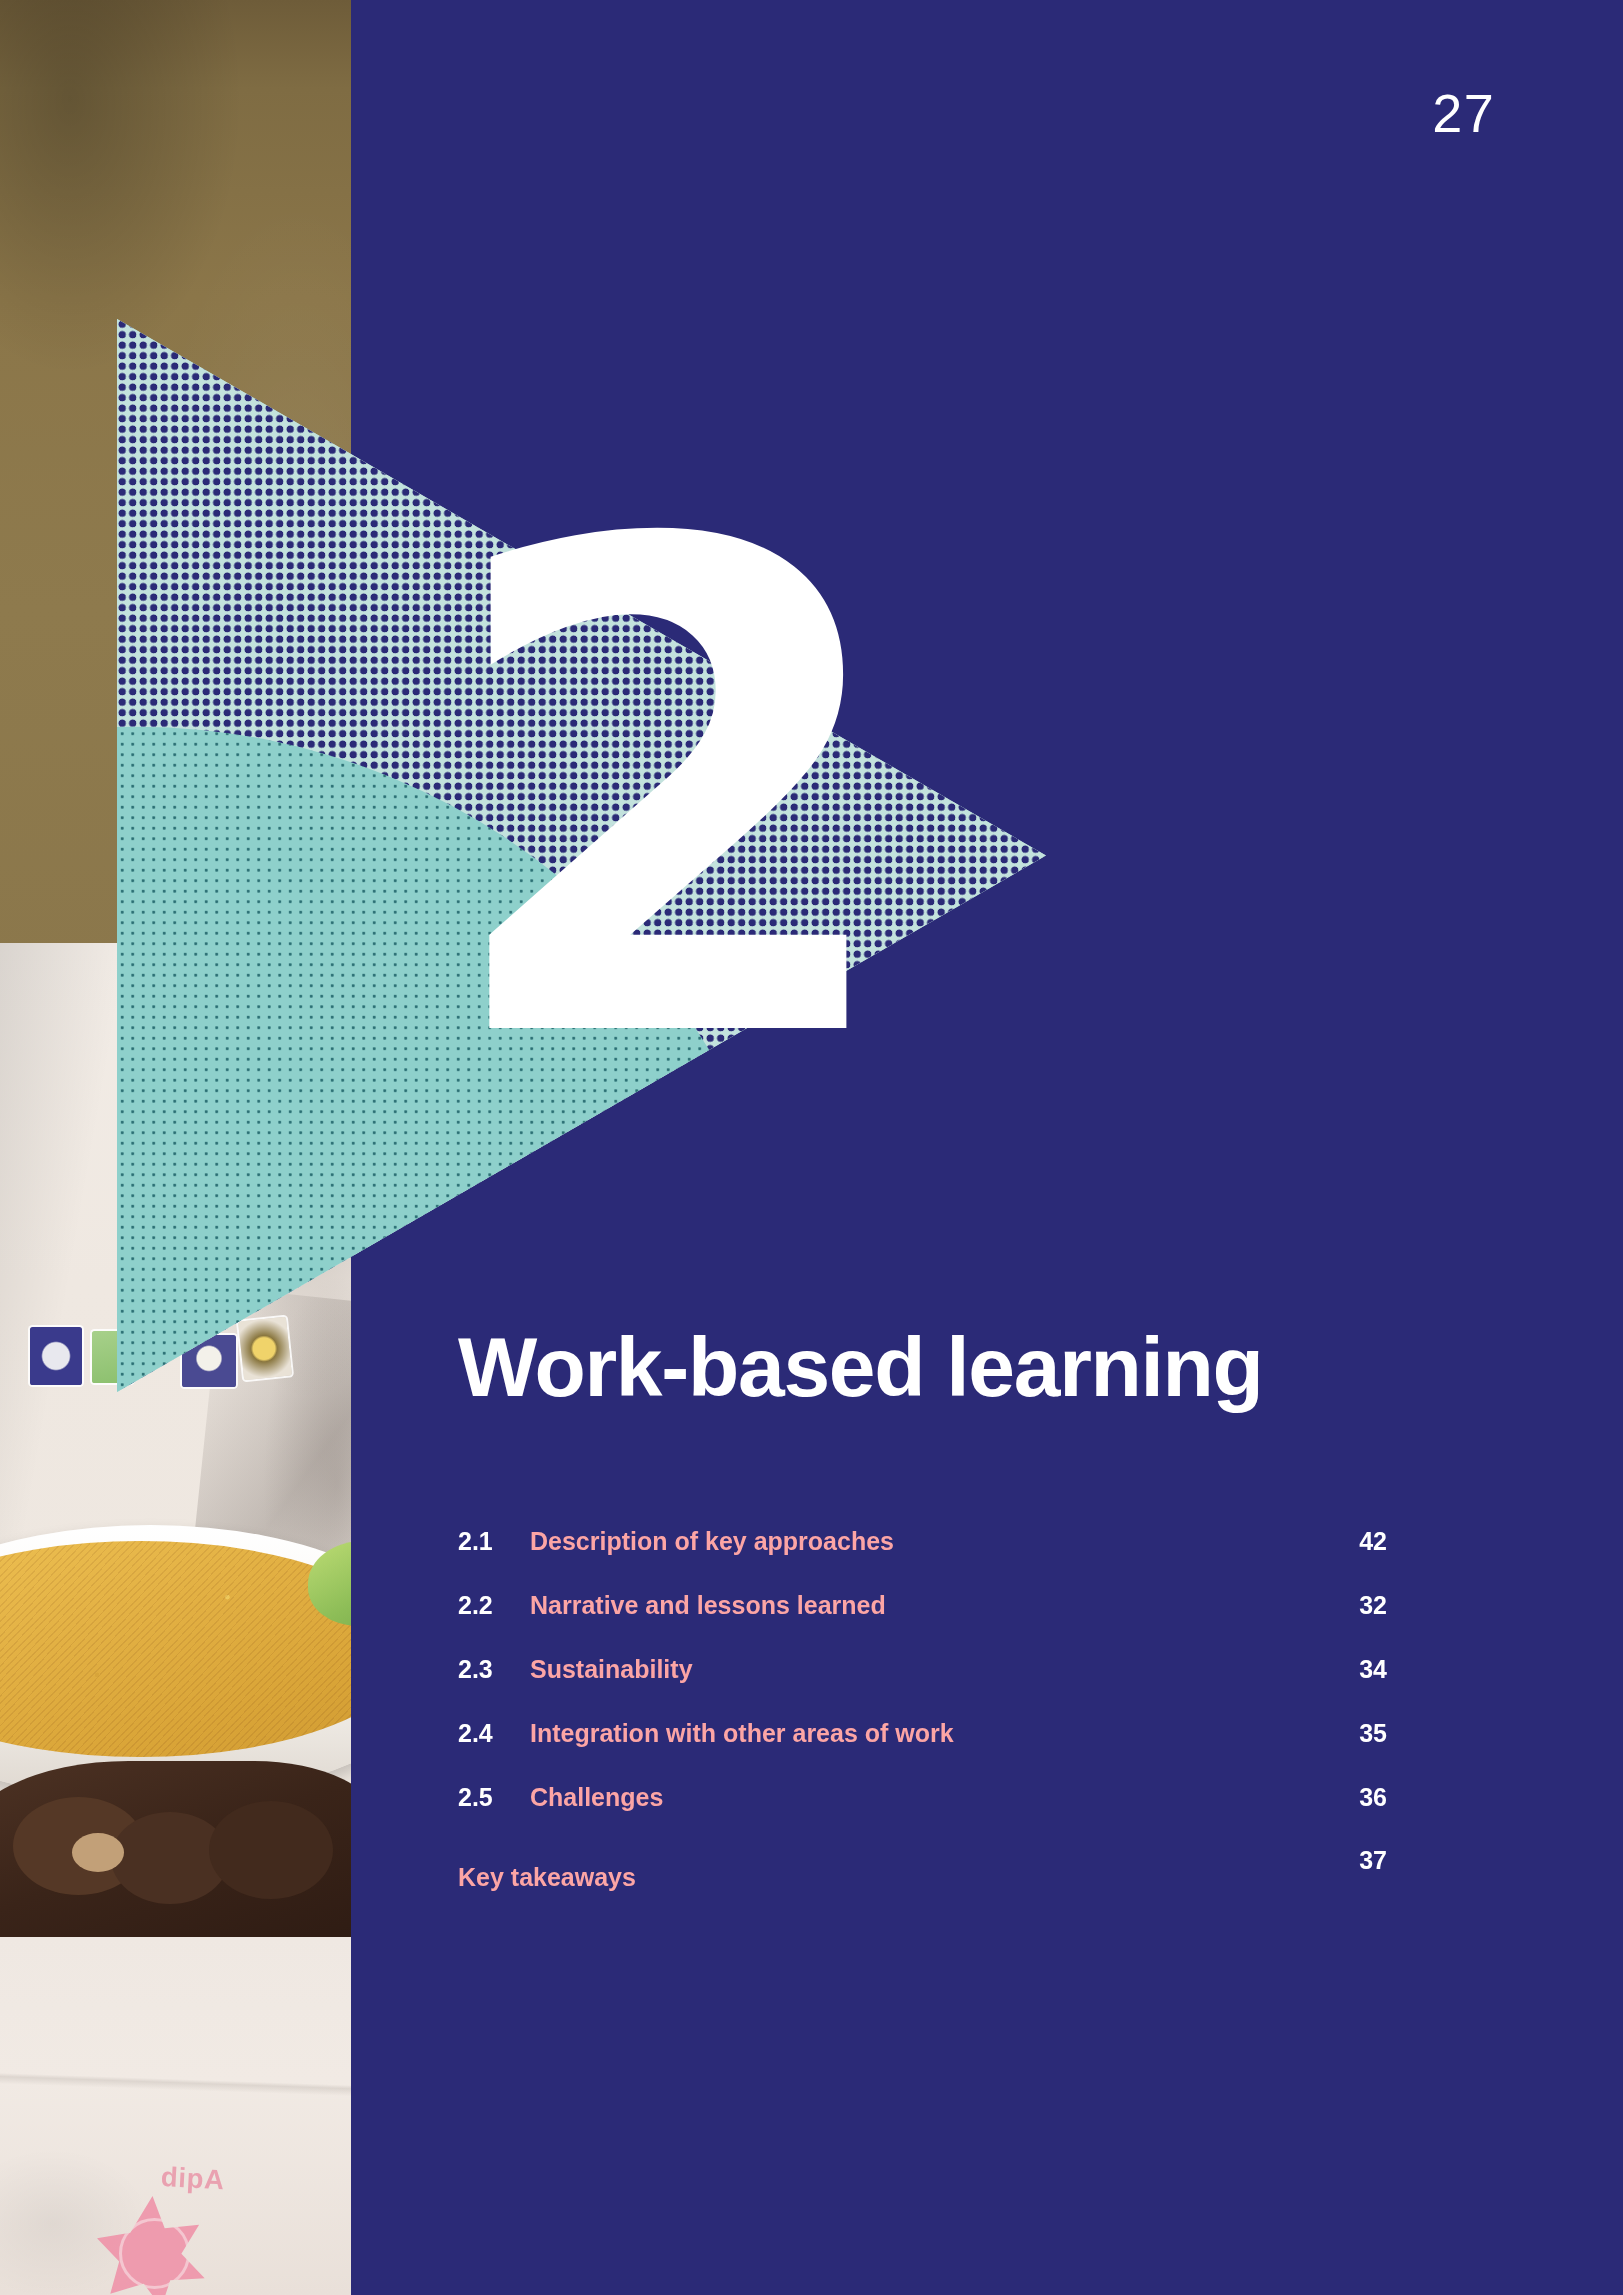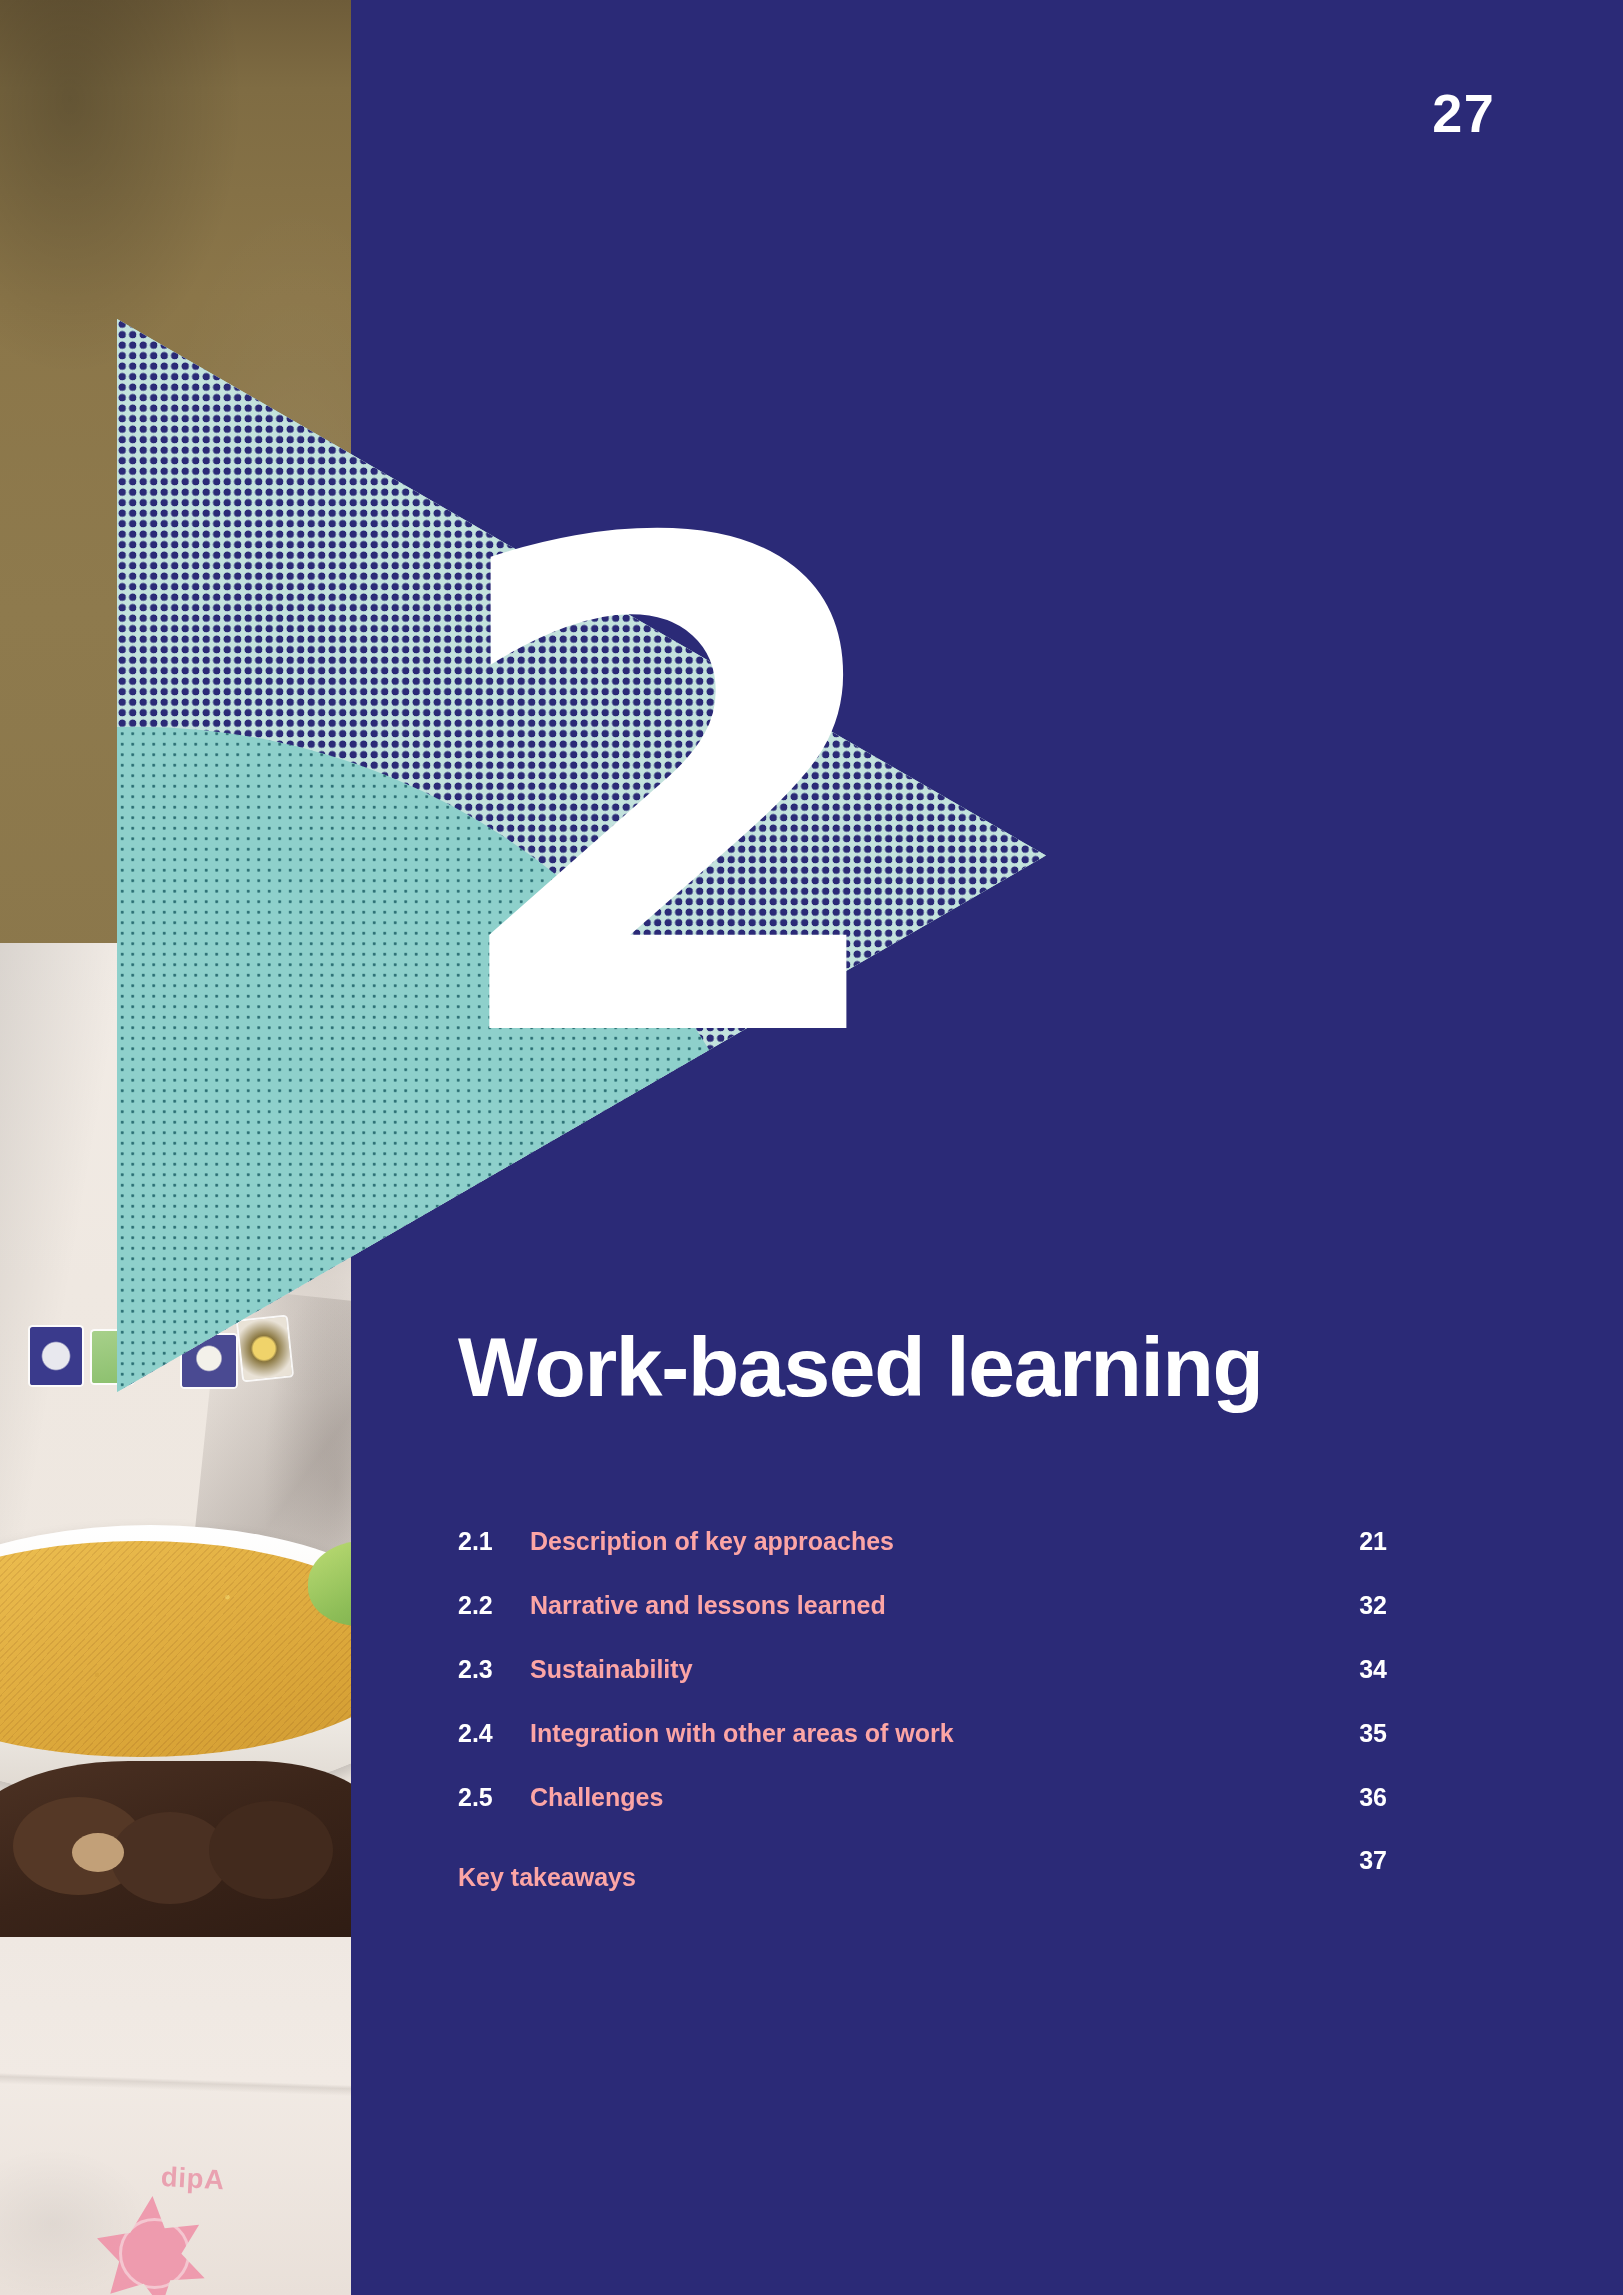--- a/index.html
+++ b/index.html
@@ -160,21 +160,21 @@
     left:351px; top:0; width:1272px; height:2295px;
     background:#2b2a77;
   }
 
   
   .page-number{
     position:absolute;
     right:128px; top:82px;
     color:#ffffff;
     font-size:54px;
-    font-weight:700;
+    font-weight:400;
     letter-spacing:1.3px;
     font-family:"Liberation Sans", sans-serif;
   }
 
   
   .tri-wrap{
     position:absolute;
     left:0; top:0; width:1623px; height:2295px;
     pointer-events:none;
   }
@@ -310,21 +310,21 @@
 
   <div class="page-number">27</div>
 
   <h1 class="chapter-title">Work-based learning</h1>
 
   <div class="toc">
 
     <div class="toc-row">
       <span class="toc-num">2.1</span>
       <span class="toc-label">Description of key approaches</span>
-      <span class="toc-page">21</span>
+      <span class="toc-page">42</span>
     </div>
 
     <div class="toc-row">
       <span class="toc-num">2.2</span>
       <span class="toc-label">Narrative and lessons learned</span>
       <span class="toc-page">32</span>
     </div>
 
     <div class="toc-row">
       <span class="toc-num">2.3</span>

